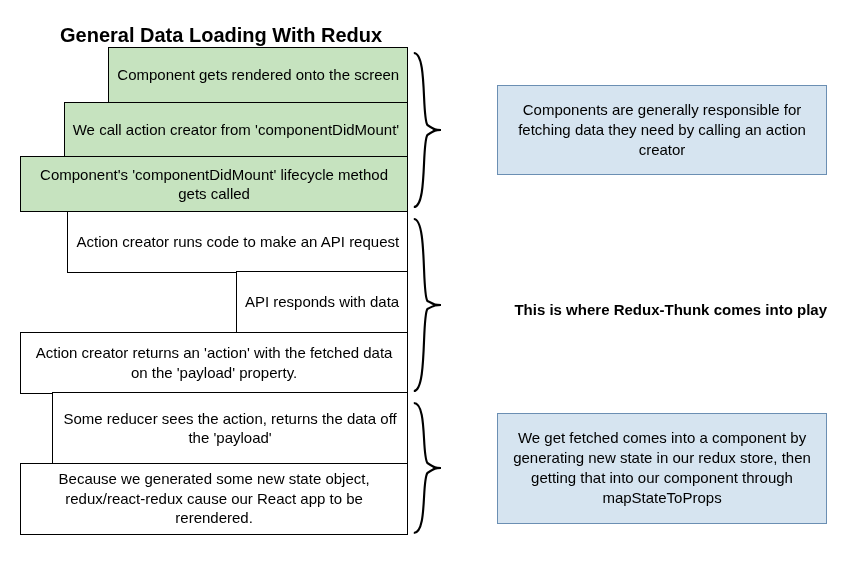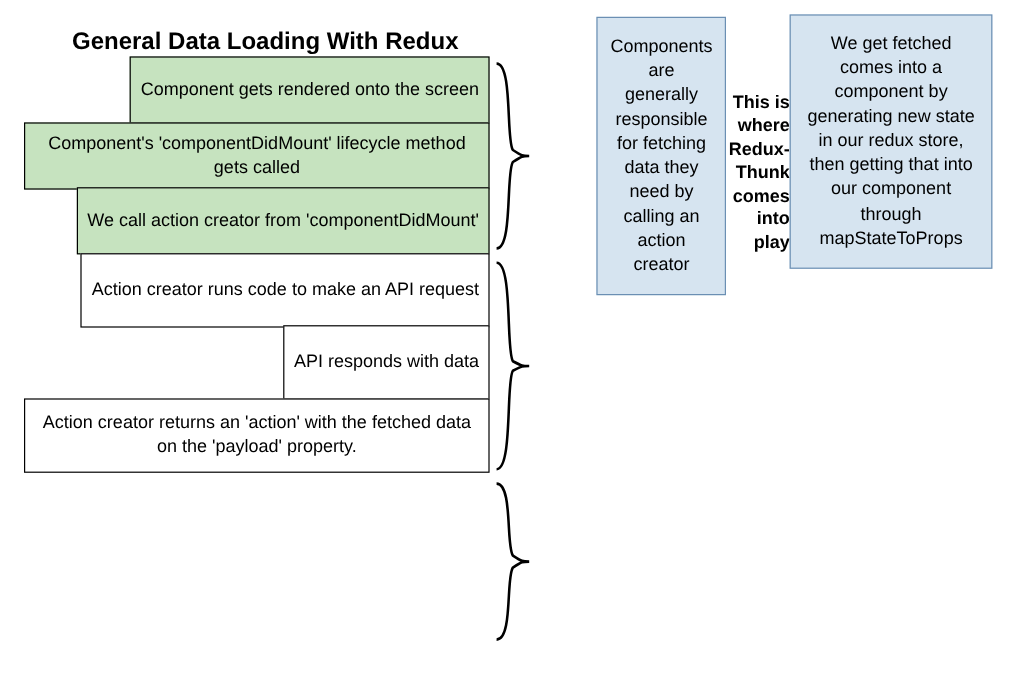--- a/index.html
+++ b/index.html
@@ -41,21 +41,21 @@
   .group1 .step { height: 56px; }
   .group2 .step { height: 62px; }
   .group3 .step { height: 72px; }
   .group { display: flex; flex-direction: column; align-items: flex-end; }
   .group + .group .step:first-child { margin-top: -1.5px; margin-left: 32px; }
 
   .right-col {
     margin-left: 52px;
     width: 340px;
     display: flex;
-    flex-direction: row;
+    flex-direction: column;
   }
   .note-wrap {
     display: flex;
     flex-direction: column;
     justify-content: center;
   }
   .note-wrap.h1 { height: 166px; }
   .note-wrap.h2 { height: 184px; }
   .note-wrap.h3 { height: 142px; }
   .note {
@@ -88,27 +88,31 @@
 </head>
 <body>
 
 <div class="title">General Data Loading With Redux</div>
 
 <div class="columns">
 
   <div class="left-col">
     <div class="group group1">
       <div class="step green">Component gets rendered onto the screen</div>
+      <div class="step green">We call action creator from 'componentDidMount'</div>
       <div class="step green">Component's 'componentDidMount' lifecycle method gets called</div>
-      <div class="step green">We call action creator from 'componentDidMount'</div>
     </div>
     <div class="group group2">
       <div class="step">Action creator runs code to make an API request</div>
       <div class="step">API responds with data</div>
       <div class="step">Action creator returns an 'action' with the fetched data on the 'payload' property.</div>
+    </div>
+    <div class="group group3">
+      <div class="step">Some reducer sees the action, returns the data off the 'payload'</div>
+      <div class="step">Because we generated some new state object, redux/react-redux cause our React app to be rerendered.</div>
     </div>
   </div>
 
   <div class="brace-col">
     <div class="brace-box h1">
       <svg viewBox="0 0 38 166" preserveAspectRatio="none">
         <path d="M6 6 C20 6 14 70 20 78 C28 83 28 83 34 83 C28 83 28 83 20 88 C14 96 20 160 6 160" fill="none" stroke="#000" stroke-width="2.2"></path>
       </svg>
     </div>
     <div class="brace-box h2">

